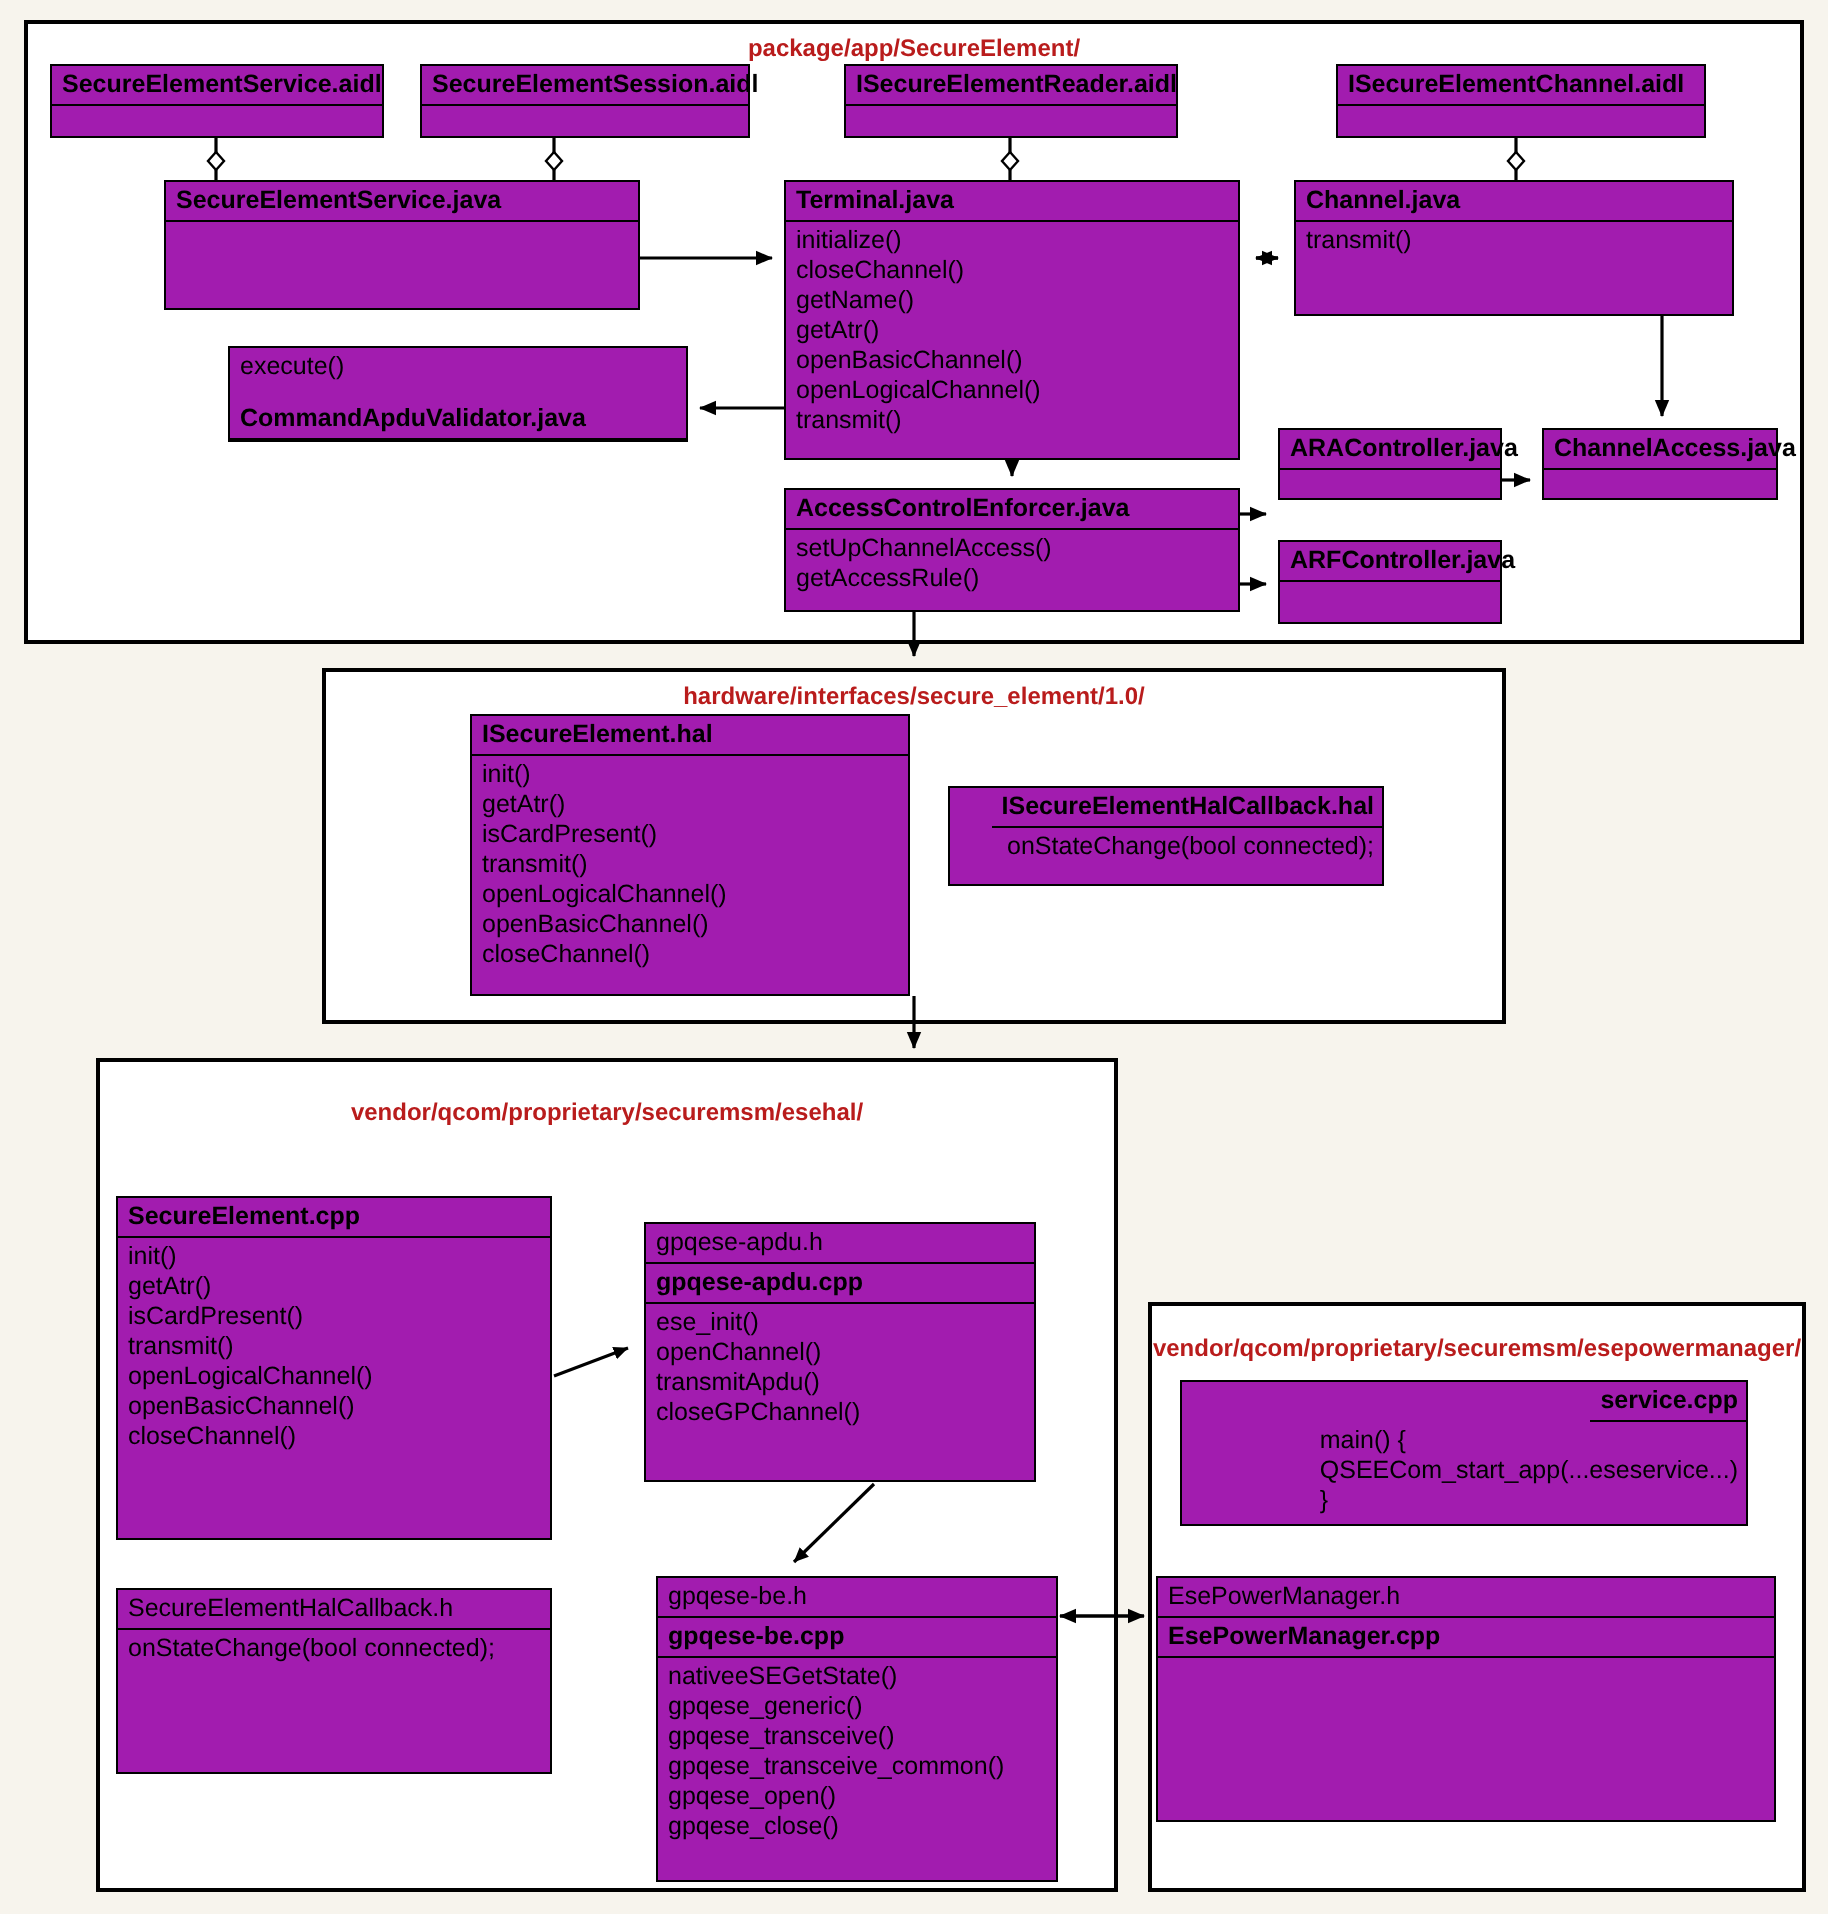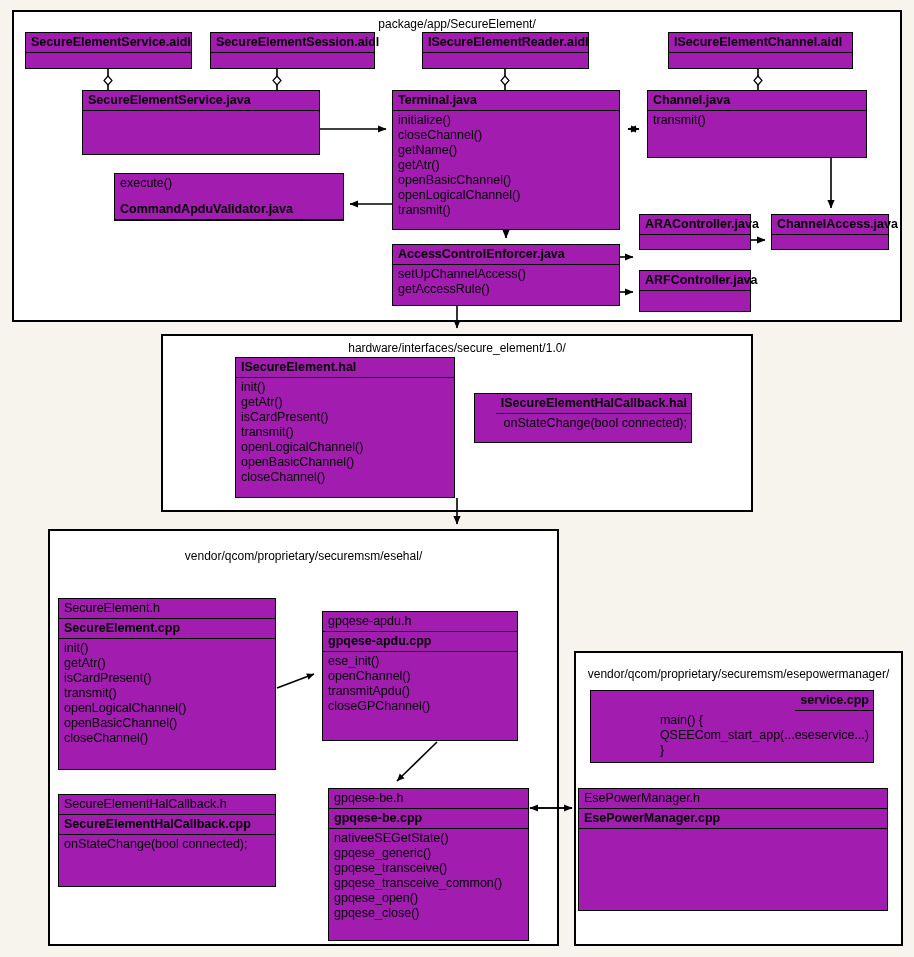--- a/index.html
+++ b/index.html
@@ -27,22 +27,23 @@
     border: 2px solid #000;
     box-sizing: border-box;
   }
   .panel-title {
     position: absolute;
     top: 5px;
     left: 0;
     width: 100%;
     text-align: center;
     font-size: 12px;
-    color: #000000;
+    color: #b91c1c;
     white-space: nowrap;
+    font-weight: bold;
   }
   .box {
     position: absolute;
     background: #a21caf;
     border: 1.6px solid #000;
     box-sizing: border-box;
     display: flex;
     flex-direction: column;
   }
   .box .row {
@@ -185,36 +186,34 @@
     <div class="row body">
       <span class="m">onStateChange(bool connected);</span>
     </div>
   </div>
 
   <div class="panel" style="left:48px; top:529px; width:511px; height:417px;">
     <div class="panel-title" style="top:18px;">vendor/qcom/proprietary/securemsm/esehal/</div>
   </div>
 
   <div class="box" style="left:58px; top:598px; width:218px; height:172px;">
-    <div class="row hdr-plain">SecureElement.h</div>
     <div class="row hdr">SecureElement.cpp</div>
     <div class="row body">
       <span class="m">init()</span>
       <span class="m">getAtr()</span>
       <span class="m">isCardPresent()</span>
       <span class="m">transmit()</span>
       <span class="m">openLogicalChannel()</span>
       <span class="m">openBasicChannel()</span>
       <span class="m">closeChannel()</span>
     </div>
   </div>
 
   <div class="box" style="left:58px; top:794px; width:218px; height:93px;">
     <div class="row hdr-plain">SecureElementHalCallback.h</div>
-    <div class="row hdr">SecureElementHalCallback.cpp</div>
     <div class="row body">
       <span class="m">onStateChange(bool connected);</span>
     </div>
   </div>
 
   <div class="box" style="left:322px; top:611px; width:196px; height:130px;">
     <div class="row hdr-plain">gpqese-apdu.h</div>
     <div class="row hdr">gpqese-apdu.cpp</div>
     <div class="row body">
       <span class="m">ese_init()</span>

